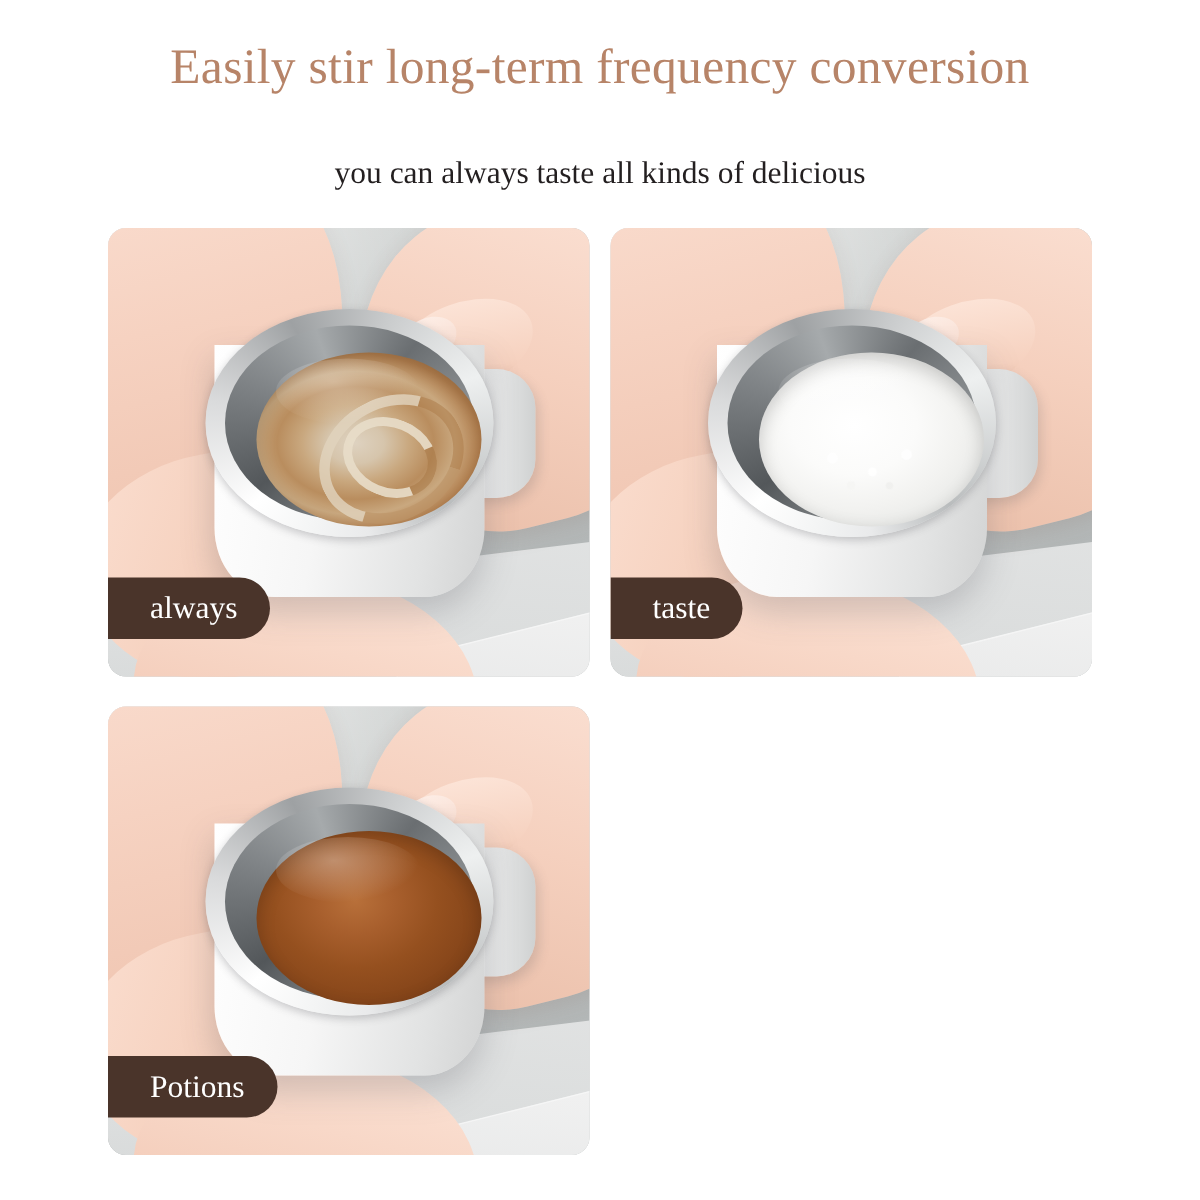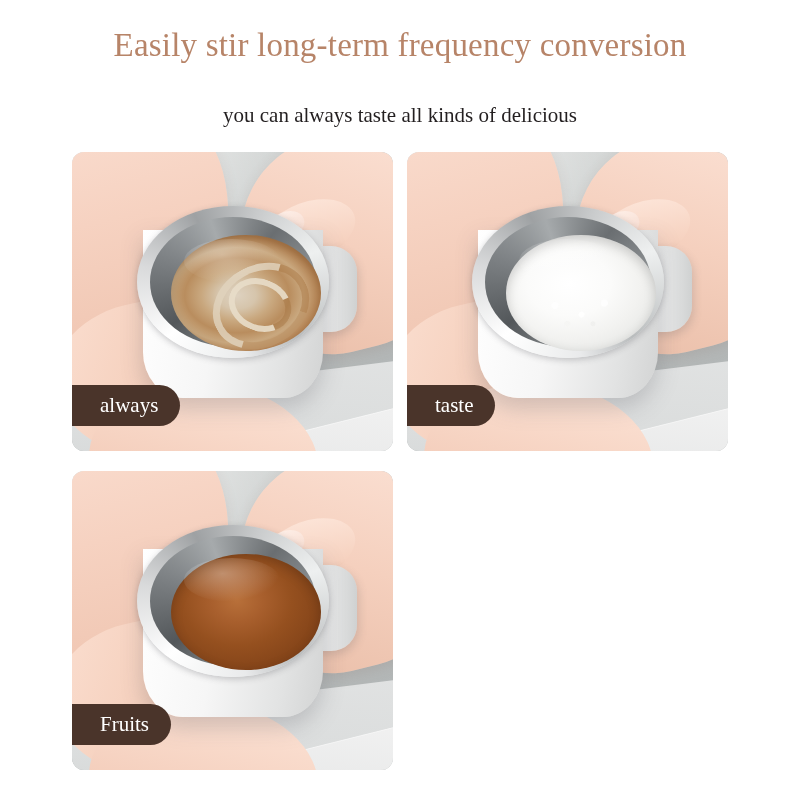--- a/index.html
+++ b/index.html
@@ -415,18 +415,18 @@
           <div class="mug-handle"></div>
           <div class="mug-body"></div>
           <div class="mug-rim">
             <div class="mug-rim-inner">
               <div class="liquid potion"></div>
               <div class="liquid-gloss"></div>
             </div>
           </div>
         </div>
       </div>
-      <div class="badge">Fruits</div>
+      <div class="badge">Potions</div>
     </div>
 
 
   </div>
 </div>
 
 </body></html>

